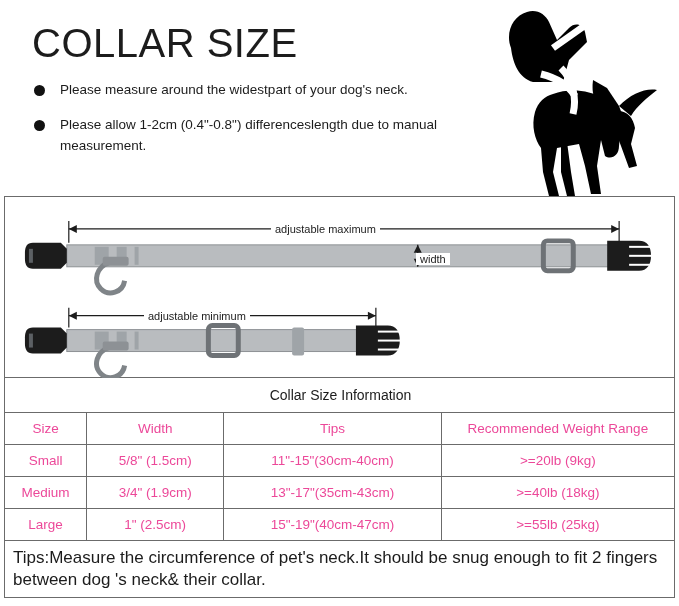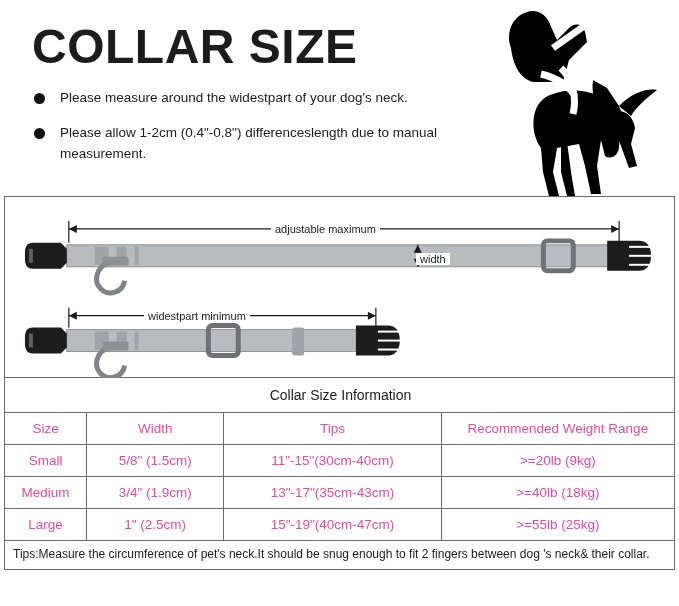--- a/index.html
+++ b/index.html
@@ -17,22 +17,22 @@
   }
 
   
   .header {
     position: relative;
     padding: 22px 0 0 32px;
     height: 196px;
     box-sizing: border-box;
   }
   .title {
-    font-size: 48px;
-    font-weight: bold;
+    font-size: 40px;
+    font-weight: normal;
     letter-spacing: 0.5px;
     color: #1c1c1c;
     margin: 0 0 16px 0;
     line-height: 1.05;
   }
   .bullets {
     margin: 0;
     padding: 0;
     list-style: none;
   }
@@ -123,21 +123,21 @@
   .col-size   { width: 12.2%; }
   .col-width  { width: 20.5%; }
   .col-neck   { width: 32.5%; }
   .col-weight { width: 34.8%; }
 
   .tips {
     margin: 0 4px;
     border: 1px solid #6b6b6b;
     border-top: none;
     box-sizing: border-box;
-    font-size: 12px;
+    font-size: 17px;
     padding: 6px 6px 6px 8px;
     color: #1c1c1c;
     line-height: 1.3;
   }
 </style>
 </head>
 <body>
 
 <div class="header">
   <h1 class="title">COLLAR SIZE</h1>
@@ -253,21 +253,21 @@
         <line x1="64" y1="119" x2="372" y2="119"></line>
         <path d="M64 119 L72 115 L72 123 Z" fill="#1c1c1c" stroke="none"></path>
         <path d="M372 119 L364 115 L364 123 Z" fill="#1c1c1c" stroke="none"></path>
         <line x1="64" y1="111" x2="64" y2="131"></line>
         <line x1="372" y1="111" x2="372" y2="131"></line>
       </g>
     </g>
   </svg>
 
   <span class="dim-label lbl-max">adjustable maximum</span>
-  <span class="dim-label lbl-min">widestpart minimum</span>
+  <span class="dim-label lbl-min">adjustable minimum</span>
   <span class="dim-label lbl-width">width</span>
 </div>
 
 <div class="table-wrap">
   <table>
     <caption>Collar Size Information</caption>
     <thead>
       <tr>
         <th class="col-size">Size</th>
         <th class="col-width">Width</th>

